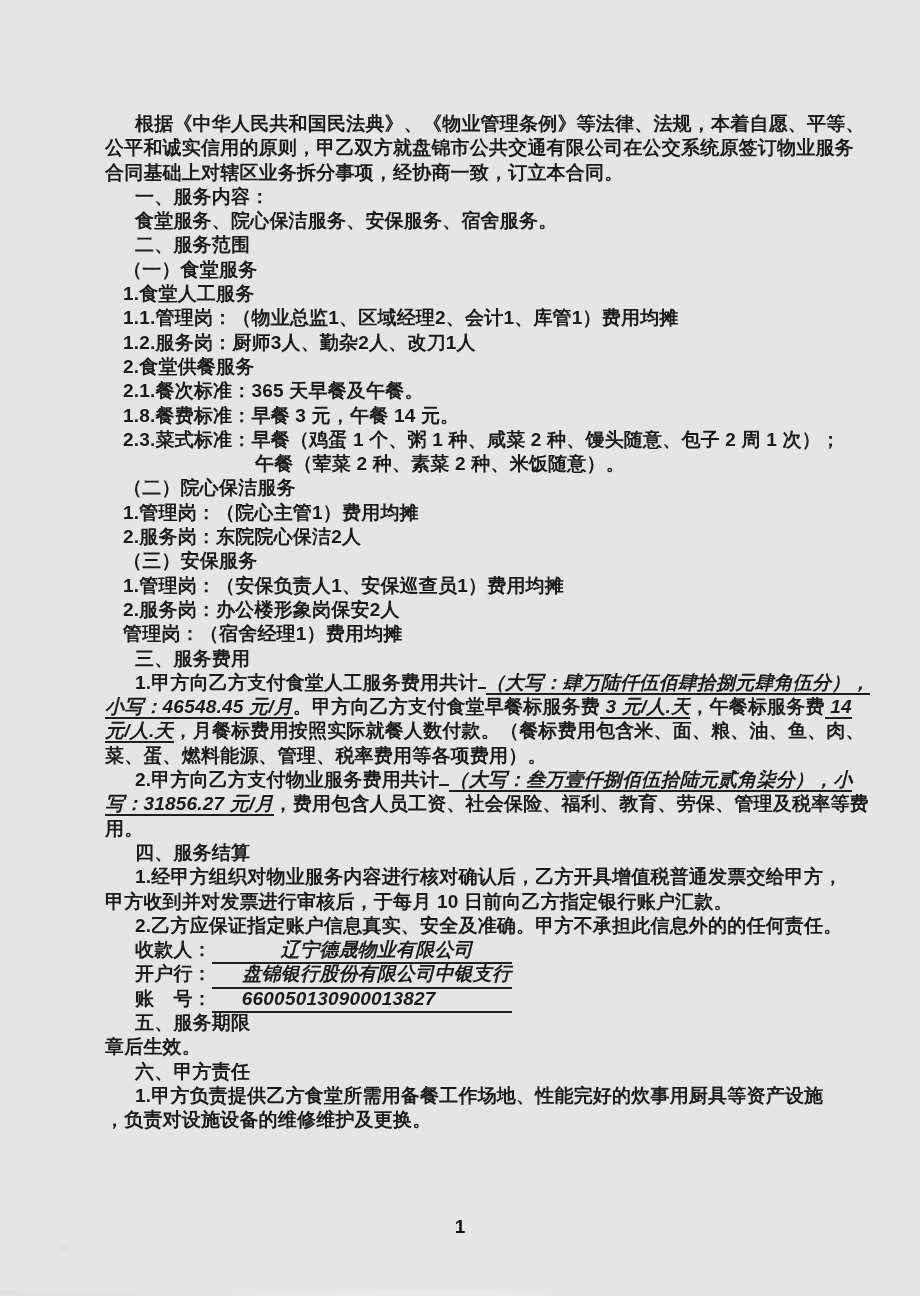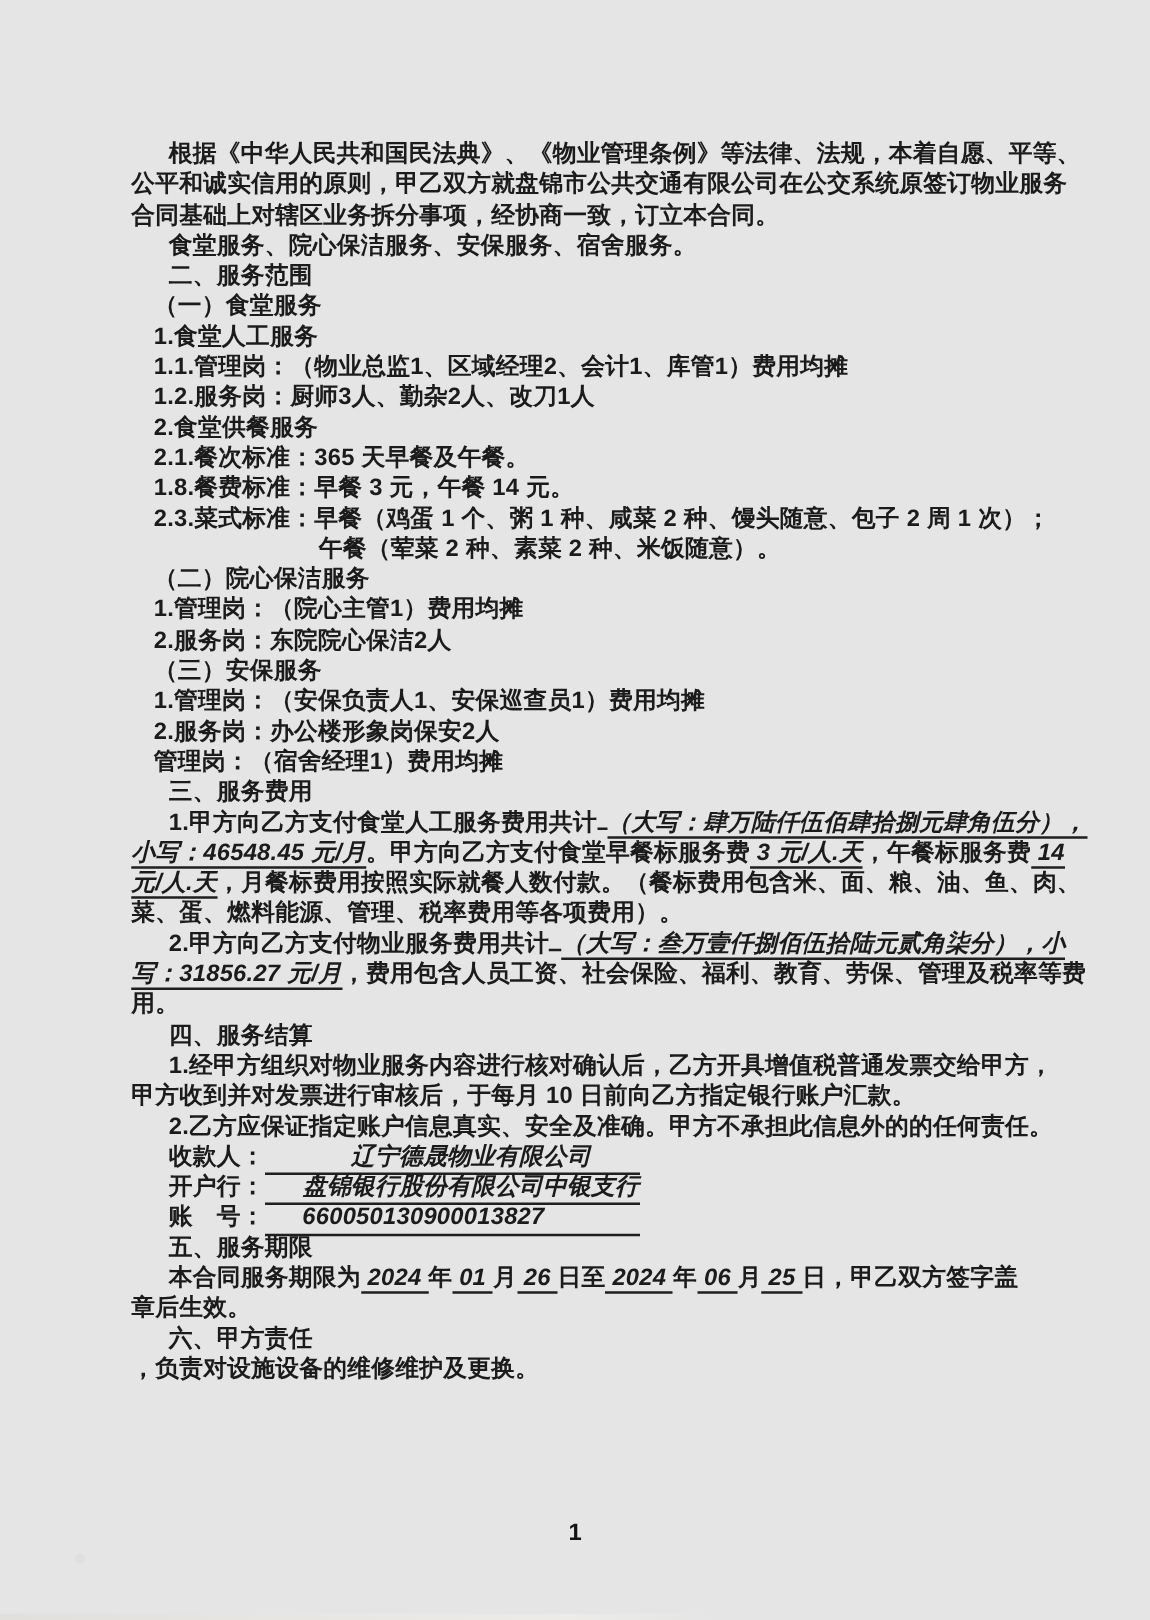--- a/index.html
+++ b/index.html
@@ -46,20 +46,21 @@
   }
 </style>
 </head>
 <body>
 
 <div class="page">
   <div class="doc">
       <div class="line para"><span>根据《中华人民共和国民法典》、《物业管理条例》等法律、法规，本着自愿、平等、</span></div>
       <div class="line flush"><span>公平和诚实信用的原则，甲乙双方就盘锦市公共交通有限公司在公交系统原签订物业服务</span></div>
       <div class="line flush"><span>合同基础上对辖区业务拆分事项，经协商一致，订立本合同。</span></div>
+      <div class="line para b"><span>一、服务内容：</span></div>
       <div class="line para"><span>食堂服务、院心保洁服务、安保服务、宿舍服务。</span></div>
       <div class="line para b"><span>二、服务范围</span></div>
       <div class="line item"><span>（一）食堂服务</span></div>
       <div class="line item"><span>1.食堂人工服务</span></div>
       <div class="line item"><span>1.1.管理岗：（物业总监1、区域经理2、会计1、库管1）费用均摊</span></div>
       <div class="line item"><span>1.2.服务岗：厨师3人、勤杂2人、改刀1人</span></div>
       <div class="line item"><span>2.食堂供餐服务</span></div>
       <div class="line item"><span>2.1.餐次标准：365 天早餐及午餐。</span></div>
       <div class="line item"><span>1.8.餐费标准：早餐 3 元，午餐 14 元。</span></div>
       <div class="line item"><span>2.3.菜式标准：早餐（鸡蛋 1 个、粥 1 种、咸菜 2 种、馒头随意、包子 2 周 1 次）；</span></div>
@@ -80,21 +81,21 @@
       <div class="line flush"><span class="u">写：31856.27 元/月</span><span>，费用包含人员工资、社会保险、福利、教育、劳保、管理及税率等费</span></div>
       <div class="line flush"><span>用。</span></div>
       <div class="line para b"><span>四、服务结算</span></div>
       <div class="line para"><span>1.经甲方组织对物业服务内容进行核对确认后，乙方开具增值税普通发票交给甲方，</span></div>
       <div class="line flush"><span>甲方收到并对发票进行审核后，于每月 10 日前向乙方指定银行账户汇款。</span></div>
       <div class="line para"><span>2.乙方应保证指定账户信息真实、安全及准确。甲方不承担此信息外的的任何责任。</span></div>
       <div class="line para"><span>收款人：</span><span class="u gap" style="width: 300px; text-align: center;">辽宁德晟物业有限公司</span></div>
       <div class="line para"><span>开户行：</span><span class="u gap" style="width: 300px; text-align: center;">盘锦银行股份有限公司中银支行</span></div>
       <div class="line para"><span>账　号：</span><span class="u gap" style="width: 300px; text-align: left;">660050130900013827</span></div>
       <div class="line para b"><span>五、服务期限</span></div>
-      <div class="line para"><span>本合同服务期限为</span><span class="u"> 2024 </span><span>年</span><span class="u"> 01 </span><span>月</span><span class="u"> 26 </span><span>日至</span><span class="u"> 2024 </span><span>年</span><span class="u"> 06 </span><span>月</span><span class="u"> 25 </span><span>日，甲乙双方签字盖</span></div>
       <div class="line flush"><span>章后生效。</span></div>
       <div class="line para b"><span>六、甲方责任</span></div>
+      <div class="line para"><span>1.甲方负责提供乙方食堂所需用备餐工作场地、性能完好的炊事用厨具等资产设施</span></div>
       <div class="line flush"><span>，负责对设施设备的维修维护及更换。</span></div>
     </div>
   <div class="page-number">1</div>
   <div class="scan-edge-bottom"></div>
   <div class="scan-smudge"></div>
 </div>
 
 </body></html>

